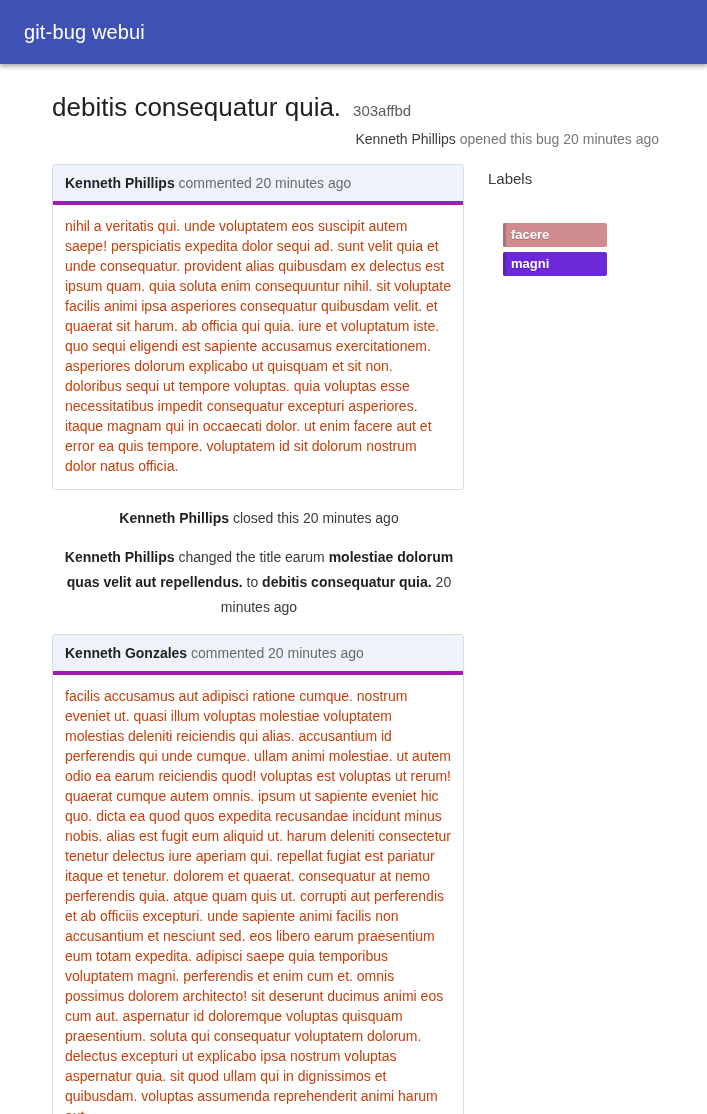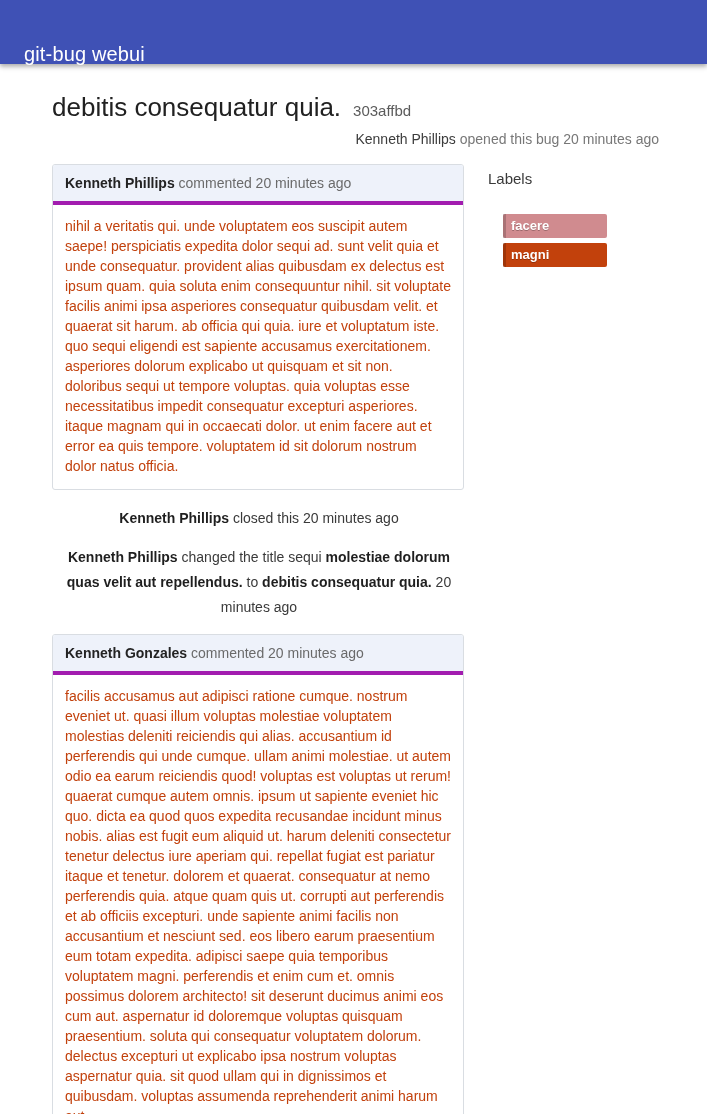--- a/index.html
+++ b/index.html
@@ -15,21 +15,21 @@
     position: relative;
     overflow-x: hidden;
   }
 
   
   .appbar {
     height: 64px;
     background: #3f51b5;
     color: #ffffff;
     display: flex;
-    align-items: flex-end;
+    align-items: center;
     padding: 0 24px;
     box-shadow: 0 2px 4px rgba(0,0,0,0.25), 0 4px 5px rgba(0,0,0,0.10);
     position: relative;
     z-index: 5;
   }
   .appbar-title {
     font-size: 20px;
     font-weight: 500;
     letter-spacing: 0.15px;
     line-height: 1;
@@ -124,21 +124,21 @@
     margin: 0 0 14px 0;
     padding-left: 2px;
     text-align: center;
   }
   .event strong { font-weight: bold; color: #1f1f1f; }
 
   
   .side-title {
     font-size: 15px;
     color: #3a3a3a;
-    margin: 0 0 12px 0;
+    margin: 0 0 21px 0;
     font-weight: 400;
   }
   .label-list {
     list-style: none;
     margin: 0;
     padding: 15px;
     width: 134px;
   }
   .label-chip {
     display: block;
@@ -192,21 +192,21 @@
         <div class="comment-body">nihil a veritatis qui. unde voluptatem eos suscipit autem saepe! perspiciatis expedita dolor sequi ad. sunt velit quia et unde consequatur. provident alias quibusdam ex delectus est ipsum quam. quia soluta enim consequuntur nihil. sit voluptate facilis animi ipsa asperiores consequatur quibusdam velit. et quaerat sit harum. ab officia qui quia. iure et voluptatum iste. quo sequi eligendi est sapiente accusamus exercitationem. asperiores dolorum explicabo ut quisquam et sit non. doloribus sequi ut tempore voluptas. quia voluptas esse necessitatibus impedit consequatur excepturi asperiores. itaque magnam qui in occaecati dolor. ut enim facere aut et error ea quis tempore. voluptatem id sit dolorum nostrum dolor natus officia.</div>
       </article>
 
       <p class="event">
         <strong>Kenneth Phillips</strong>
         <span>closed this 20 minutes ago</span>
       </p>
 
       <p class="event">
         <strong>Kenneth Phillips</strong>
-        <span>changed the title sequi</span>
+        <span>changed the title earum</span>
         <strong>molestiae dolorum quas velit aut repellendus.</strong>
         <span>to</span>
         <strong>debitis consequatur quia.</strong>
         <span>20 minutes ago</span>
       </p>
 
       <article class="comment">
         <div class="comment-head">
           <span class="name">Kenneth Gonzales</span>
           <span>commented 20 minutes ago</span>
@@ -215,20 +215,20 @@
       </article>
 
     </div>
 
     <aside class="col-side">
       <h2 class="side-title">Labels</h2>
       <ul class="label-list">
         <li class="label-chip" style="background: rgb(208, 139, 143);">
           <span>facere</span>
         </li>
-        <li class="label-chip" style="background: #c2410c;">
+        <li class="label-chip" style="background: #6d28d9;">
           <span>magni</span>
         </li>
       </ul>
     </aside>
 
   </div>
 </main>
 
 </body></html>

